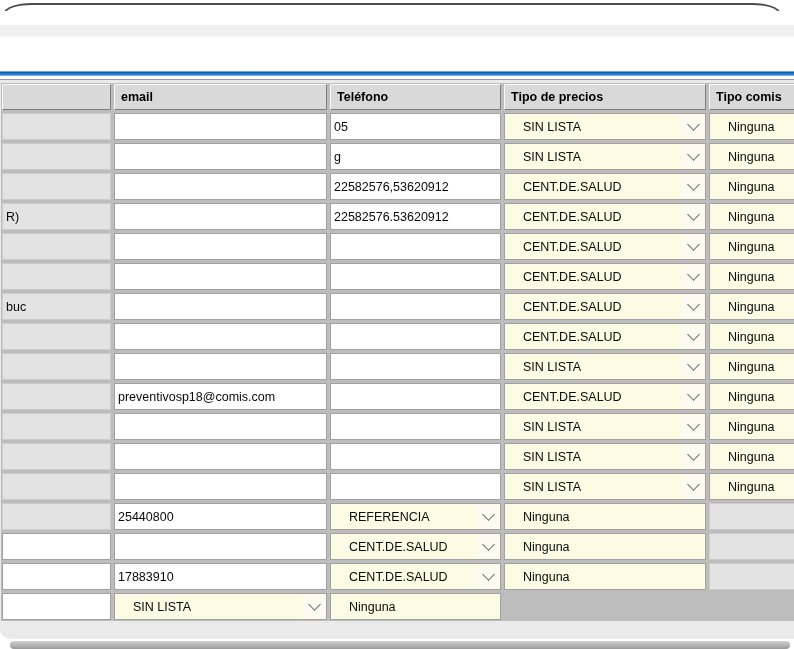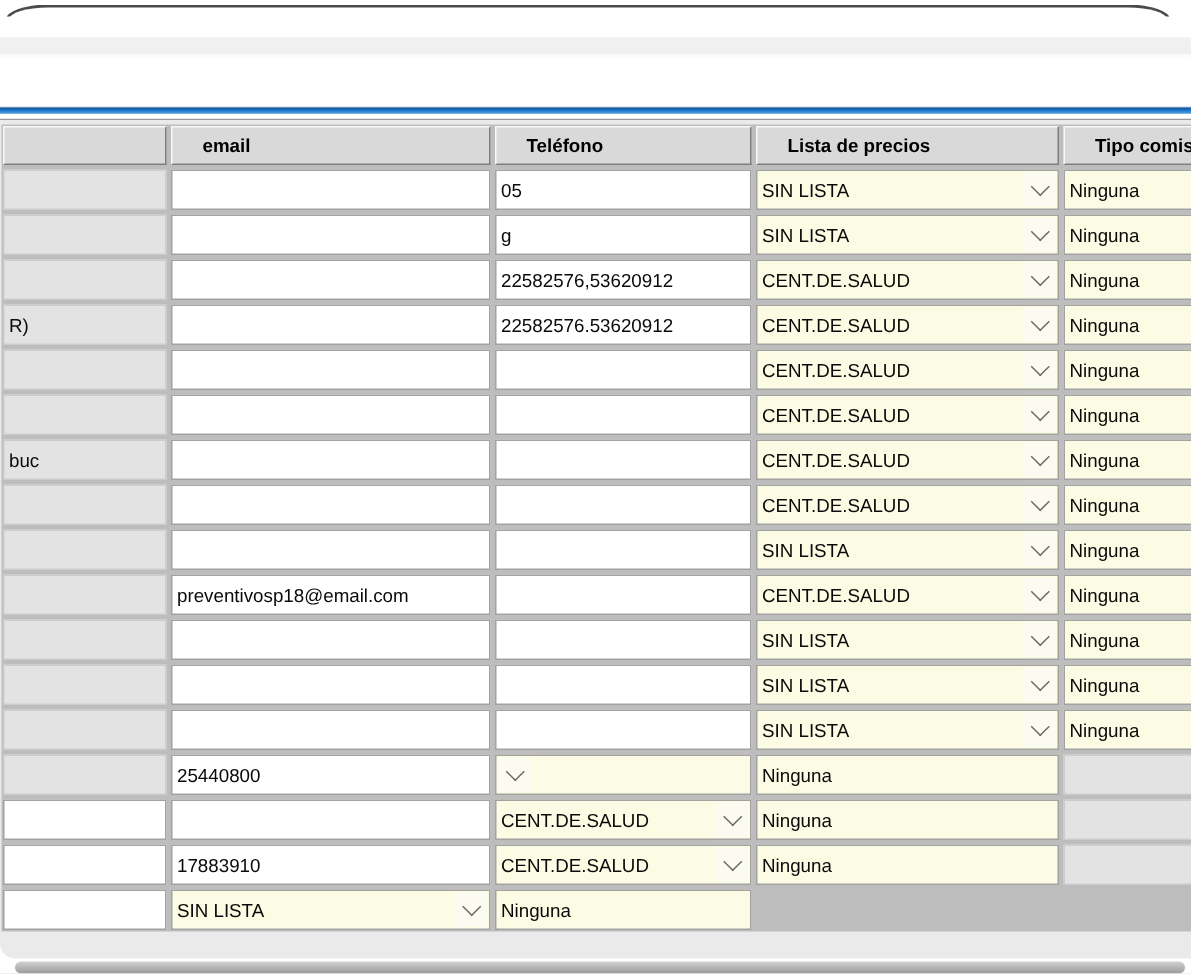--- a/index.html
+++ b/index.html
@@ -28,27 +28,27 @@
 
   .grid { display:grid;
           grid-template-columns:109px 213px 171px 202px 112px;
           grid-template-rows:26px repeat(17, 27px);
           column-gap:3px; row-gap:3px;
           background:#bdbdbd; padding:1px; width:max-content; }
 
   .hcell { background:#d9d9d9; border:1px solid; border-color:#f8f8f8 #7e7e7e #7e7e7e #f8f8f8;
            font-weight:bold; font-size:12.5px; color:#000;
            display:flex; align-items:center; overflow:hidden; white-space:nowrap; }
-  .hcell .txt { padding-left:20px; }
+  .hcell .txt { padding-left:6px; }
 
   .cell { border:1px solid #a2a2a2; background:#ffffff; font-size:12.5px; color:#0a0a0a;
           display:flex; align-items:center; overflow:hidden; white-space:nowrap; }
   .cell .txt { padding-left:3px; flex:1 1 auto; overflow:hidden; }
   .c-name { background:#e3e3e3; border-color:#cccccc; }
-  .c-combo { background:#fcfce4; }
+  .c-combo { background:#fcfce4;padding-left:15px; }
 
   .combo-btn { flex:0 0 22px; align-self:stretch; margin:1px; background:#fbfbf1;
                display:flex; align-items:center; justify-content:center; }
   .combo-btn::after { content:""; width:8px; height:8px; margin-top:-4px;
                       border-left:1.5px solid #6a6a6a; border-bottom:1.5px solid #6a6a6a;
                       transform:rotate(-45deg); }
 
   
   .bottom-bar { position:absolute; left:10px; right:4px; top:641px; height:8px;
                 background:linear-gradient(#d2d2d2,#9a9a9a); border-radius:4px; }
@@ -71,21 +71,21 @@
       <div class="hcell">
         <span class="txt"></span>
       </div>
       <div class="hcell">
         <span class="txt">email</span>
       </div>
       <div class="hcell">
         <span class="txt">Teléfono</span>
       </div>
       <div class="hcell">
-        <span class="txt">Lista de precios</span>
+        <span class="txt">Tipo de precios</span>
       </div>
       <div class="hcell">
         <span class="txt">Tipo comis</span>
       </div>
 
   <div class="cell c-name">
     <span class="txt"></span>
   </div>
   <div class="cell c-input">
     <span class="txt"></span>
@@ -243,21 +243,21 @@
   </div>
   <div class="cell c-combo">
     <span class="txt">Ninguna</span>
 
   </div>
 
   <div class="cell c-name">
     <span class="txt"></span>
   </div>
   <div class="cell c-input">
-    <span class="txt">preventivosp18@email.com</span>
+    <span class="txt">preventivosp18@comis.com</span>
   </div>
   <div class="cell c-input">
     <span class="txt"></span>
   </div>
   <div class="cell c-combo">
     <span class="txt">CENT.DE.SALUD</span>
     <span class="combo-btn"></span>
   </div>
   <div class="cell c-combo">
     <span class="txt">Ninguna</span>
@@ -318,20 +318,21 @@
 
   </div>
 
   <div class="cell c-name">
     <span class="txt"></span>
   </div>
   <div class="cell c-input">
     <span class="txt">25440800</span>
   </div>
   <div class="cell c-combo">
+    <span class="txt">REFERENCIA</span>
     <span class="combo-btn"></span>
   </div>
   <div class="cell c-combo">
     <span class="txt">Ninguna</span>
 
   </div>
 
   <div class="cell c-name">
     <span class="txt"></span>
   </div>

